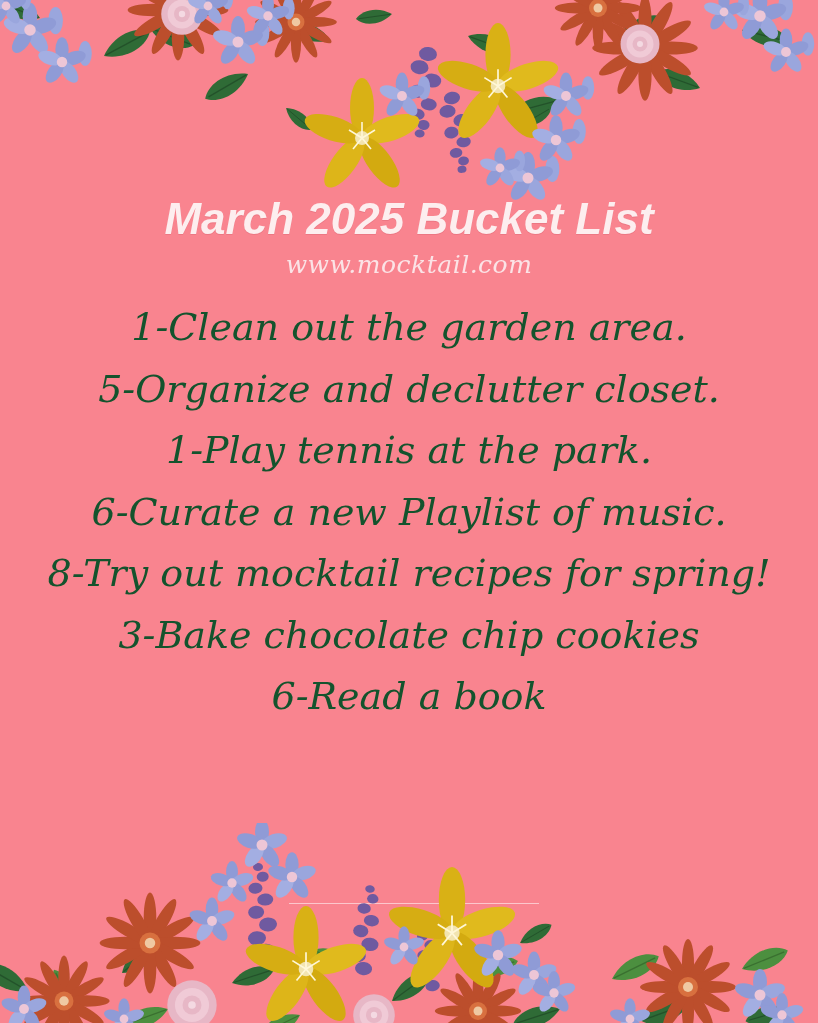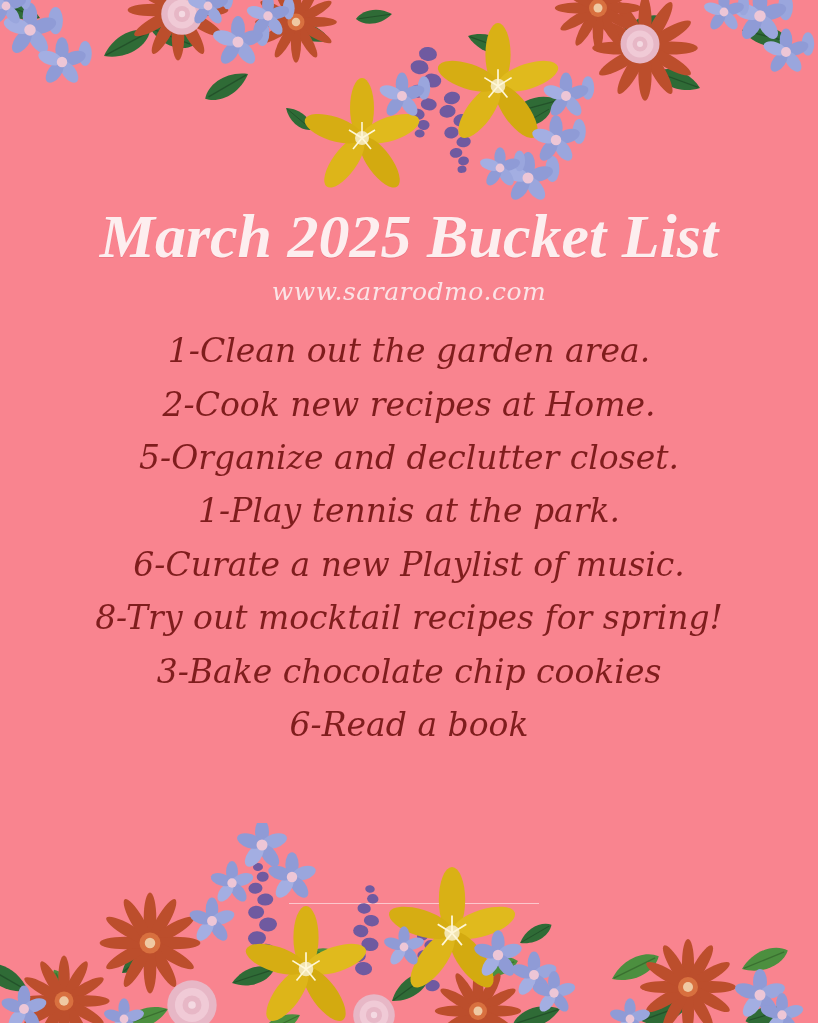--- a/index.html
+++ b/index.html
@@ -33,49 +33,49 @@
 
   
   .content {
     position: absolute;
     left: 0;
     top: 196px;
     width: 818px;
     text-align: center;
   }
   .title {
-    font-family: Liberation Serif, serif;
+    font-family: Liberation Sans, sans-serif;
     font-weight: bold;
     font-style: italic;
-    font-size: 62px;
+    font-size: 44px;
     line-height: 1.05;
     color: #fdeeef;
     letter-spacing: 0px;
-    margin: 8px;
+    margin: 0;
     text-shadow: 0 1px 0 rgba(200,80,95,0.25);
   }
   .website {
     font-family: "DejaVu Serif", serif;
     font-style: italic;
     font-size: 25px;
     color: #fbe3e6;
     margin: 8px 0 0 0;
     letter-spacing: 0.5px;
   }
   ol.items {
     list-style: none;
     margin: 18px 0 0 0;
     padding: 0;
   }
   ol.items li {
     font-family: "DejaVu Serif", serif;
     font-style: italic;
-    font-size: 33px;
+    font-size: 38px;
     line-height: 1.62;
-    color: #7f1d1d;
+    color: #14532d;
     white-space: nowrap;
   }
   .divider {
     position: absolute;
     left: 289px;
     top: 903px;
     width: 250px;
     height: 1px;
     background: rgba(255,255,255,0.55);
   }
@@ -204,24 +204,23 @@
     <use href="#daisy-blue" transform="translate(500,168) scale(0.8)"></use>
     <use href="#daisy-blue" transform="translate(760,16) scale(1.05)"></use>
     <use href="#daisy-blue" transform="translate(786,52) scale(0.9)"></use>
     <use href="#daisy-blue" transform="translate(724,12) scale(0.8)"></use>
     <use href="#daisy-blue" transform="translate(6,6) scale(0.8)"></use>
     <use href="#daisy-blue" transform="translate(208,6) scale(0.8)"></use>
   </svg>
 
   <div class="content">
     <h1 class="title">March 2025 Bucket List</h1>
-    <div class="website">www.sararodmo.com</div>
+    <div class="website">www.mocktail.com</div>
     <ol class="items">
       <li>1-Clean out the garden area.</li>
-      <li>2-Cook new recipes at Home.</li>
       <li>5-Organize and declutter closet.</li>
       <li>1-Play tennis at the park.</li>
       <li>6-Curate a new Playlist of music.</li>
       <li>8-Try out mocktail recipes for spring!</li>
       <li>3-Bake chocolate chip cookies</li>
       <li>6-Read a book</li>
     </ol>
   </div>
 
   <div class="divider"></div>

